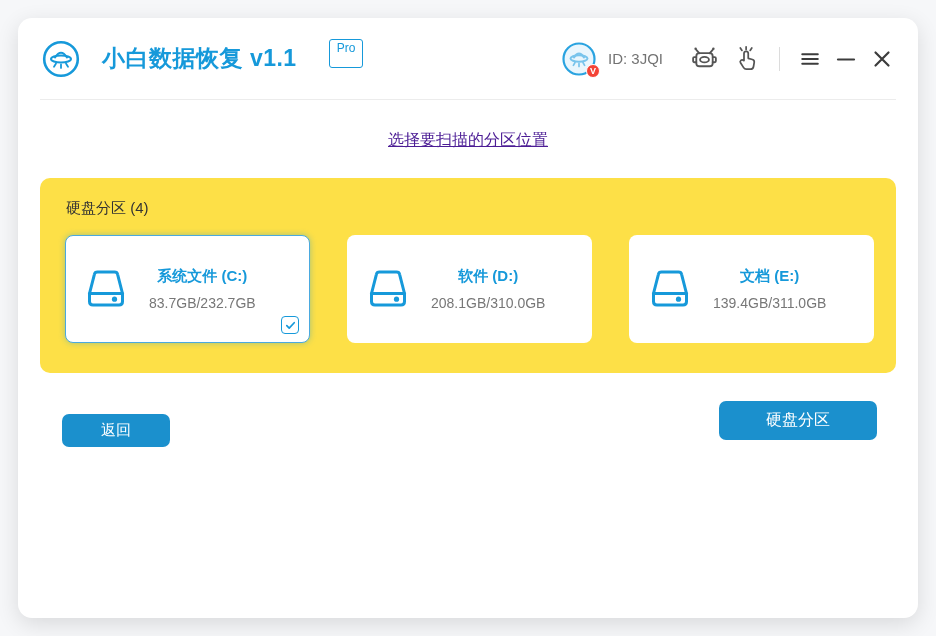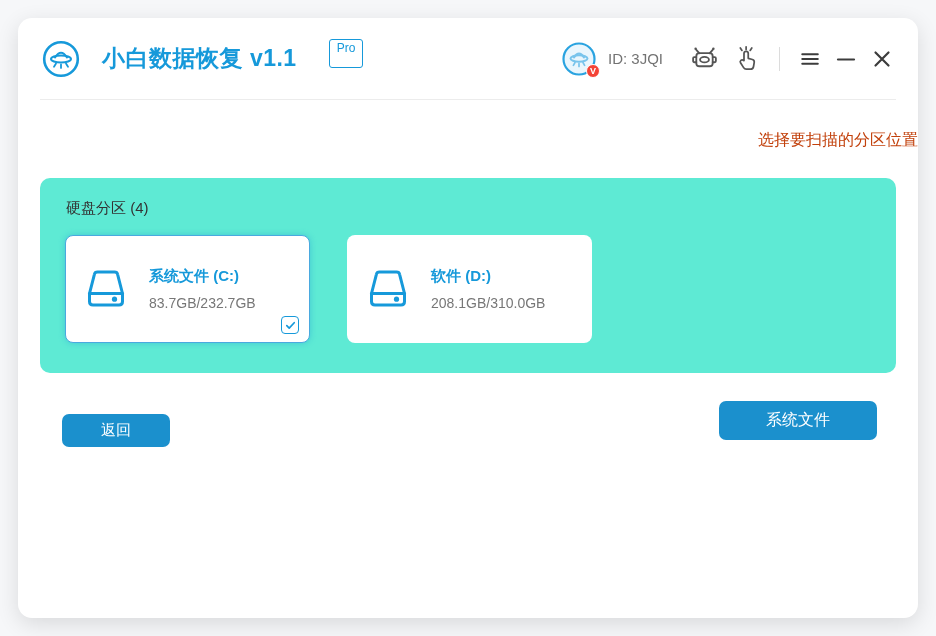--- a/index.html
+++ b/index.html
@@ -72,28 +72,29 @@
   .hicon{width:30px;height:30px;display:flex;align-items:center;justify-content:center;cursor:pointer;}
   .hicon + .hicon{margin-left:12px;}
   .vdivider{
     width:1px;height:24px;background:#dcdcdc;
     margin:0 16px 0 18px;
   }
   .winbtn{width:28px;height:28px;display:flex;align-items:center;justify-content:center;cursor:pointer;}
   .winbtn + .winbtn{margin-left:8px;}
   
   .subtitle{
-    text-align:right;
-    color:#c2410c;
+    text-align:center;
+    color:#4c1d95;
     font-size:16px;
     margin-top:30px;
+    text-decoration:underline;
   }
   .panel{
     margin:27px 22px 0;
-    background:#5eead4;
+    background:#fde047;
     border-radius:10px;
     padding:21px 25px 30px;
   }
   .panel-title{
     color:#333;font-size:15px;margin-bottom:17px;padding-left:1px;
   }
   .grid{
     display:grid;
     grid-template-columns:repeat(3,245px);
     column-gap:37px;
@@ -111,21 +112,21 @@
     cursor:pointer;
   }
   .card.selected{
     border:1px solid var(--selected-border);
     box-shadow:0 0 6px rgba(24,150,215,0.40);
   }
   .drive-icon{width:46px;height:46px;flex:none;}
   .card-text{margin-left:20px;}
   .drive-name{
     color:var(--brand);
-    font-size:15px;font-weight:bold;white-space:nowrap;
+    font-size:15px;font-weight:bold;white-space:nowrap;text-align:center;
   }
   .drive-size{
     color:#777;font-size:14px;margin-top:9px;white-space:nowrap;
   }
   .checkbox{
     position:absolute;right:10px;bottom:8px;
     width:18px;height:18px;
     border:1px solid var(--brand);
     border-radius:4px;
     background:#fff;
@@ -258,22 +259,36 @@
         <circle cx="31.5" cy="32.2" r="2.6" fill="var(--brand)" stroke="none"></circle>
       </svg>
     </span>
     <div class="card-text">
       <div class="drive-name">软件 (D:)</div>
       <div class="drive-size">208.1GB/310.0GB</div>
     </div>
 
   </div>
 
+  <div class="card">
+    <span class="drive-icon">
+      <svg viewBox="0 0 46 44" width="46" height="46" fill="none" stroke="var(--brand)" stroke-width="3" stroke-linejoin="round" stroke-linecap="round">
+        <path d="M14.5 5 H31.5 q2.6 0 3.1 2.3 L39.5 26.5 V34.5 q0 3.5 -3.5 3.5 H10 q-3.5 0 -3.5 -3.5 V26.5 L11.4 7.3 Q11.9 5 14.5 5 Z"></path>
+        <line x1="6.5" y1="26.5" x2="39.5" y2="26.5"></line>
+        <circle cx="31.5" cy="32.2" r="2.6" fill="var(--brand)" stroke="none"></circle>
+      </svg>
+    </span>
+    <div class="card-text">
+      <div class="drive-name">文档 (E:)</div>
+      <div class="drive-size">139.4GB/311.0GB</div>
+    </div>
+
+  </div>
 
 </div>
   </div>
 
   <div class="footer">
     <button class="btn btn-back">返回</button>
-    <button class="btn btn-scan">系统文件</button>
+    <button class="btn btn-scan">硬盘分区</button>
   </div>
 
 </div>
 
 </body></html>

